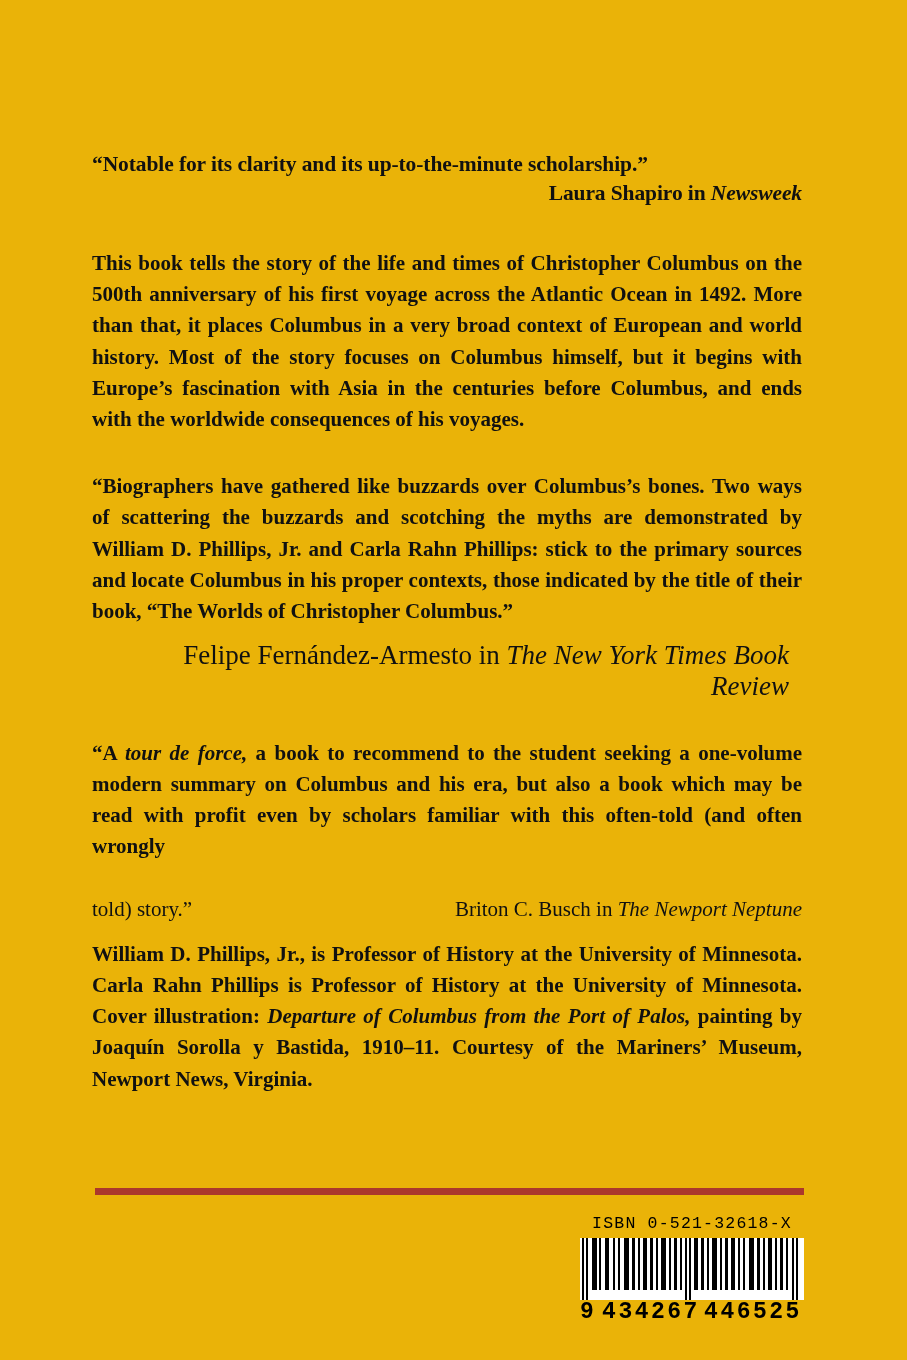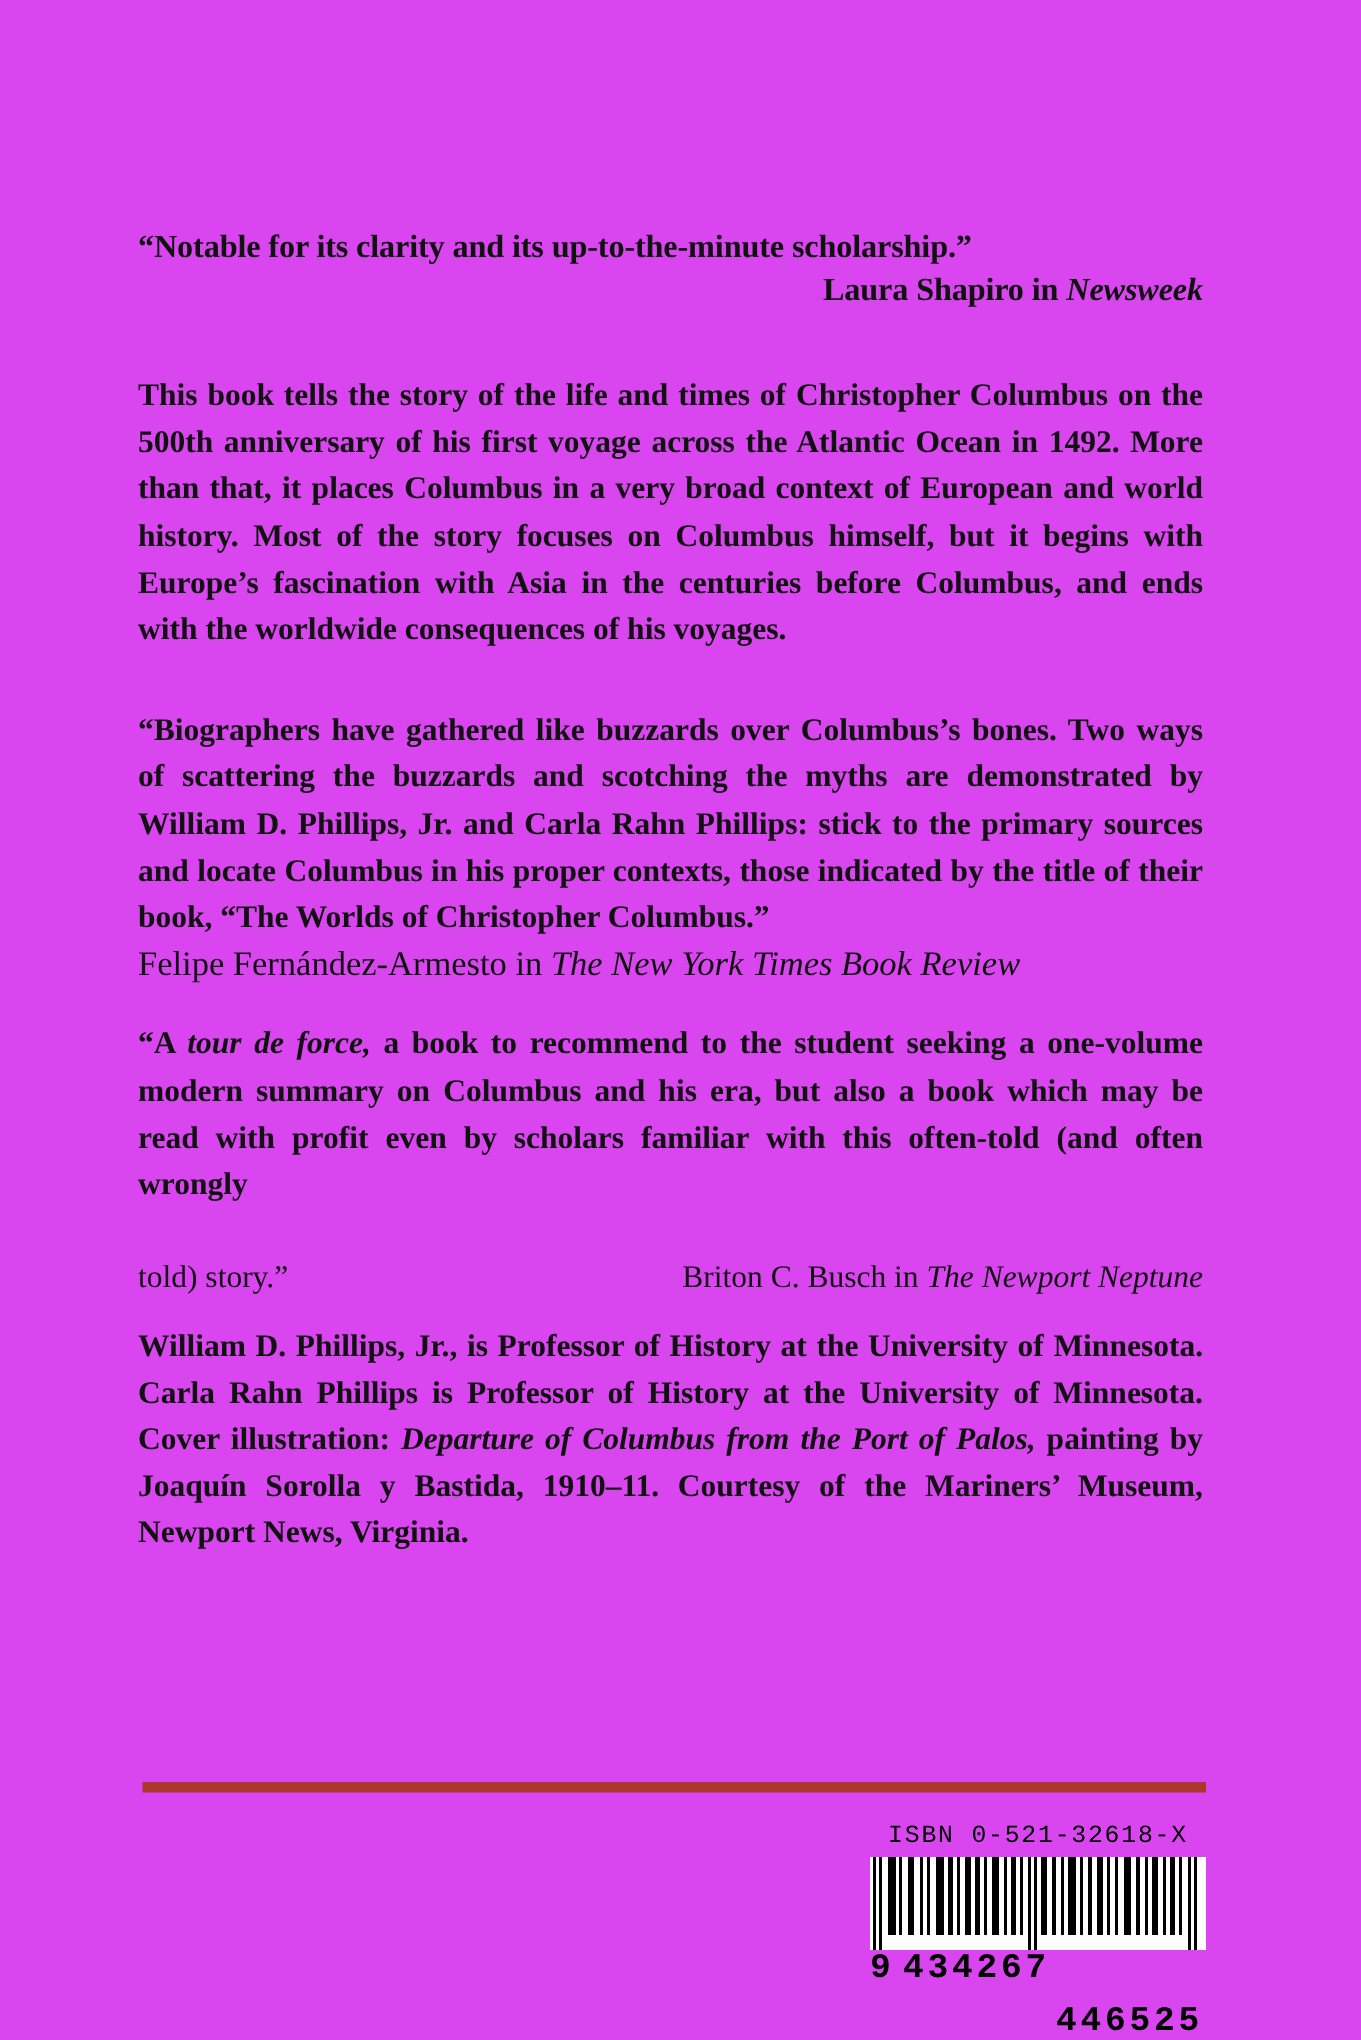--- a/index.html
+++ b/index.html
@@ -15,21 +15,21 @@
     font-family: "Liberation Serif", "DejaVu Serif", serif;
     color: #111111;
     overflow: hidden;
   }
 
   .page {
     position: absolute;
     left: 0; top: 0;
     width: 907px;
     height: 1360px;
-    background: #d946ef;
+    background: #eab308;
   }
 
   .content {
     position: absolute;
     left: 92px;
     top: 150px;
     width: 710px;
   }
 
   
@@ -66,23 +66,24 @@
     display: block;
     text-align: justify;
   }
   .para .forced::after {
     content: "";
     display: inline-block;
     width: 100%;
   }
 
   .attrib-right {
-    font-size: 23px;
+    font-size: 27px;
     line-height: 31.2px;
-    margin: 0;
+    text-align: right;
+    margin: 13px;
   }
   .attrib-right .ital { font-style: italic; }
 
   
   .split-line {
     font-size: 21px;
     line-height: 31.2px;
     display: flex;
     justify-content: space-between;
     align-items: flex-start;
@@ -155,21 +156,21 @@
     font-family: "Liberation Mono", "DejaVu Sans Mono", monospace;
     font-size: 23px;
     font-weight: 700;
     letter-spacing: 0.5px;
     color: #000;
     margin-top: -1px;
     width: 224px;
   }
   .ean-lead  { width: 20px; text-align: left; }
   .ean-left  { flex: 1; text-align: center; letter-spacing: 2.5px; }
-  .ean-right { flex: 1; text-align: center; letter-spacing: 2.5px; margin-top: 35px; }
+  .ean-right { flex: 1; text-align: center; letter-spacing: 2.5px; }
 </style>
 </head>
 <body>
 
 <div class="page">
 
   <div class="content">
 
     <div class="headline">
       <span class="headline-line1">“Notable for its clarity and its up-to-the-minute scholarship.”</span>

